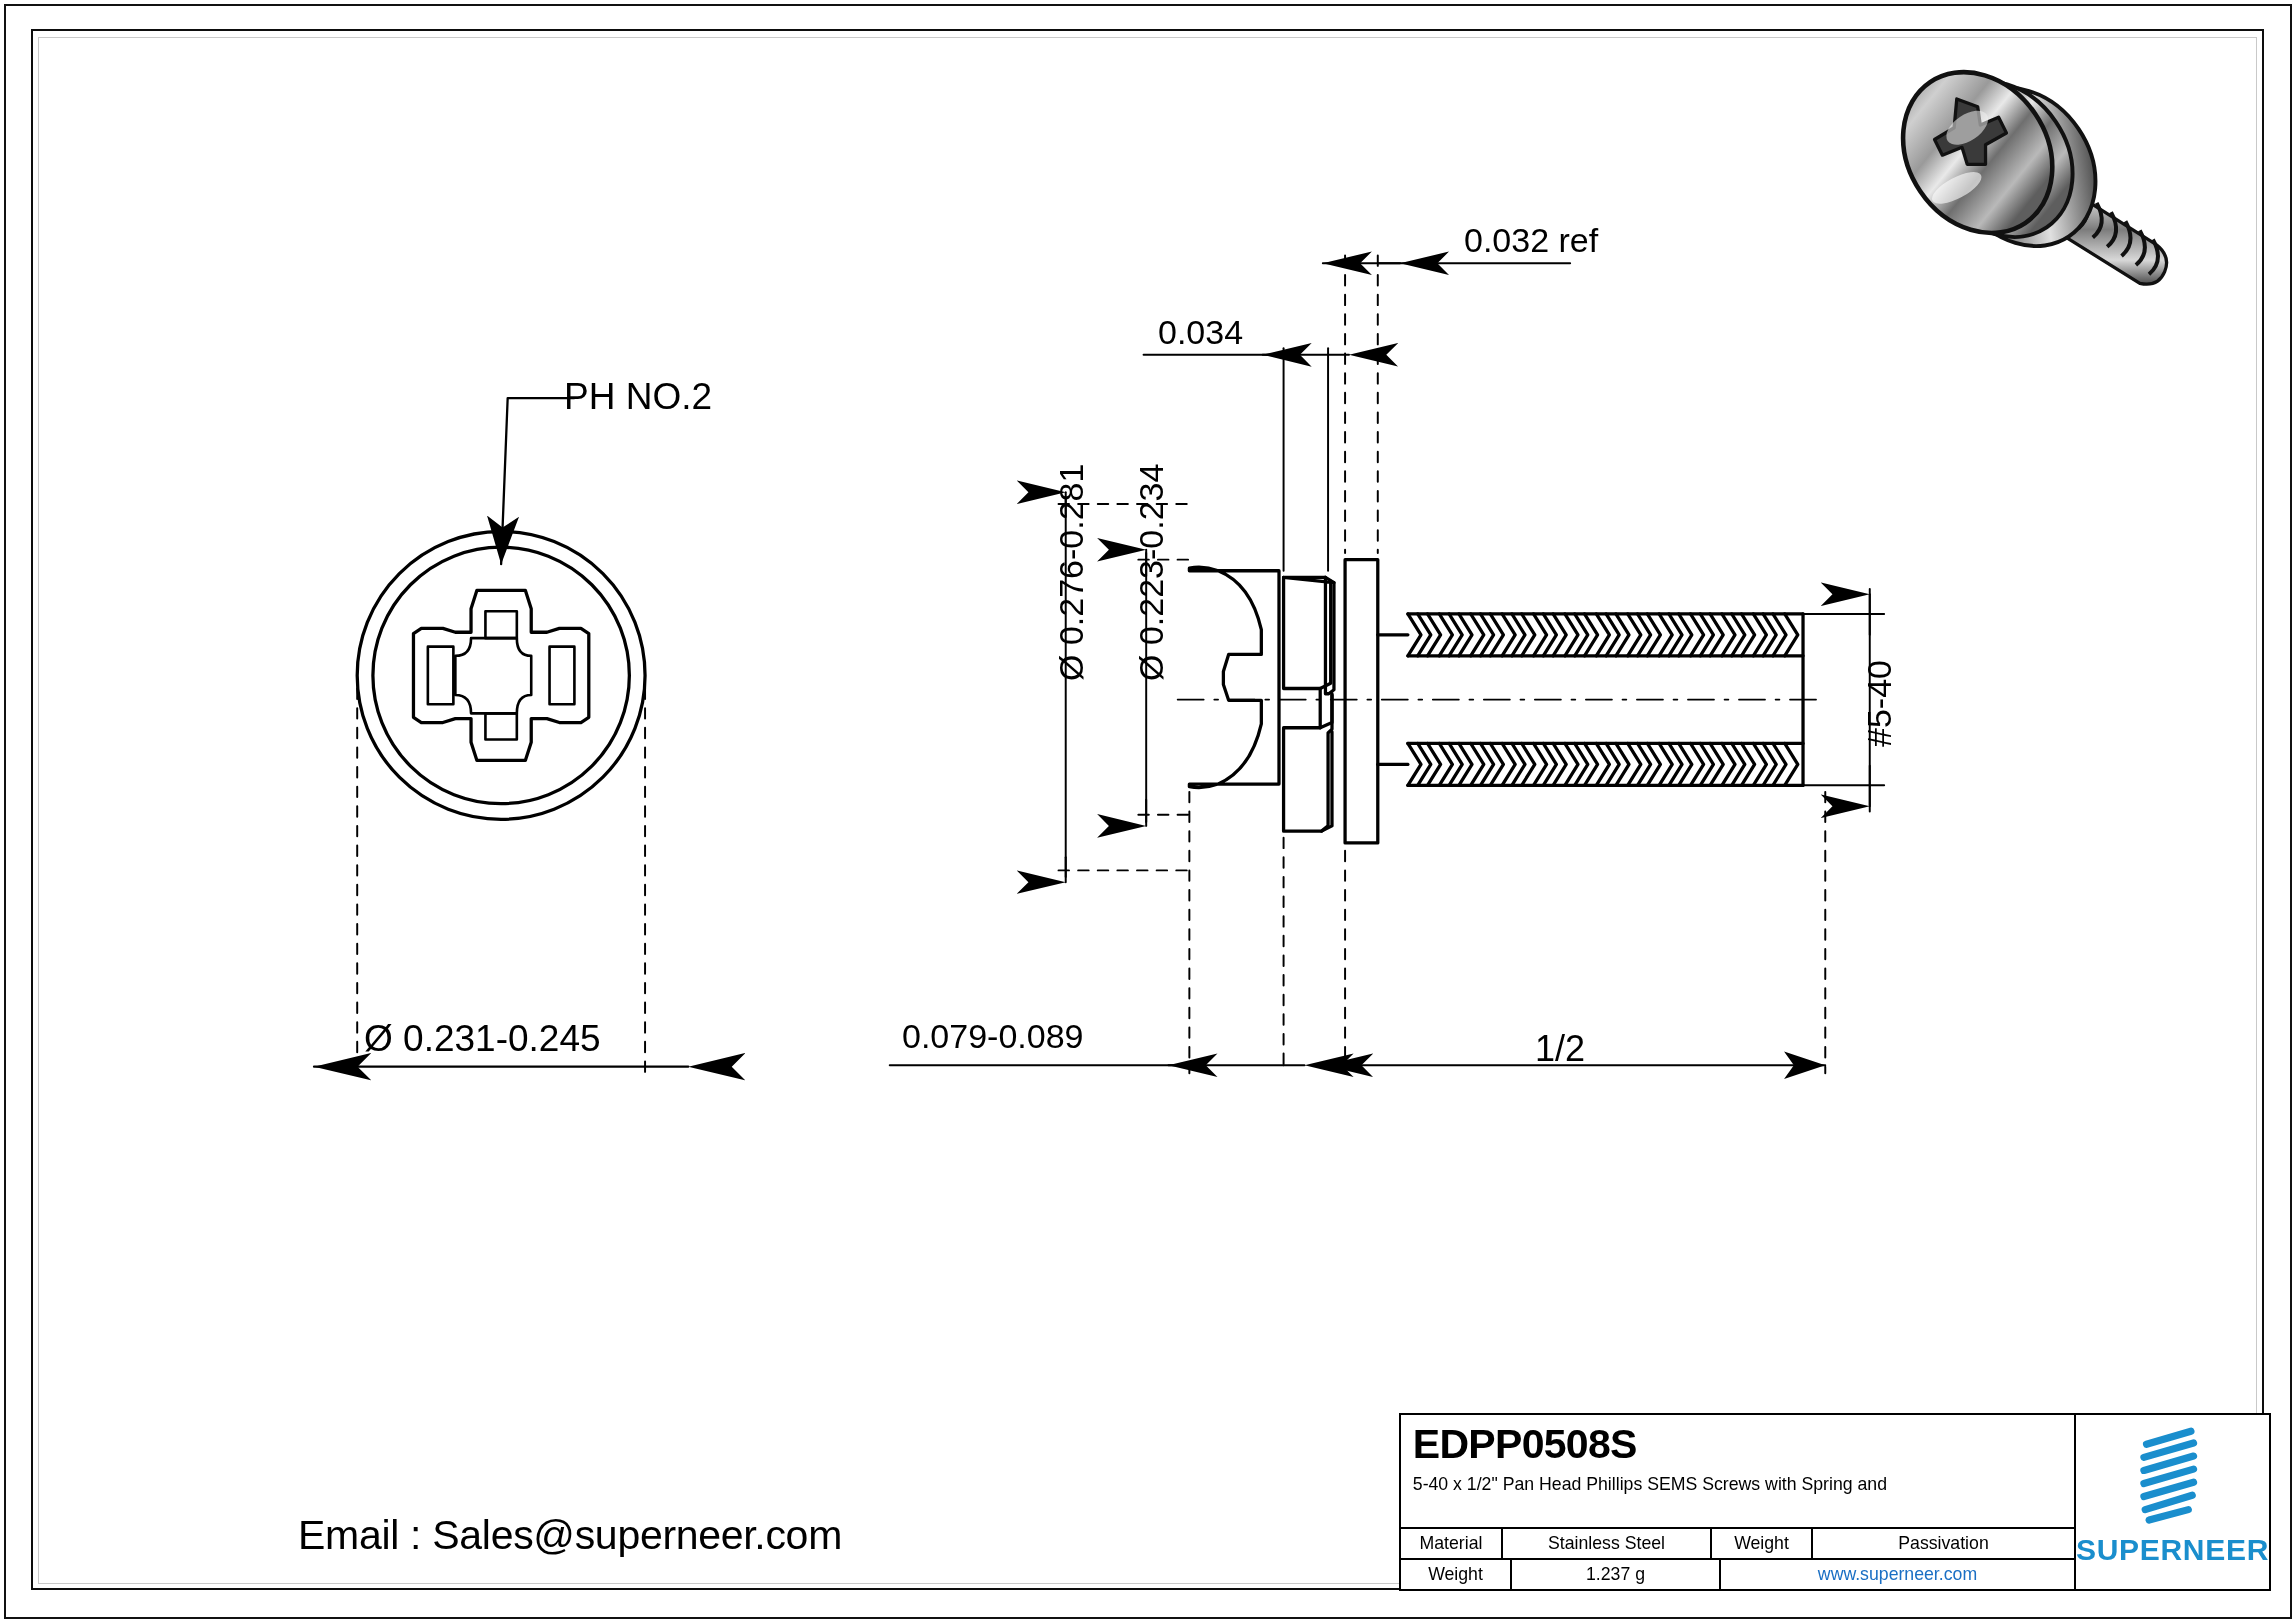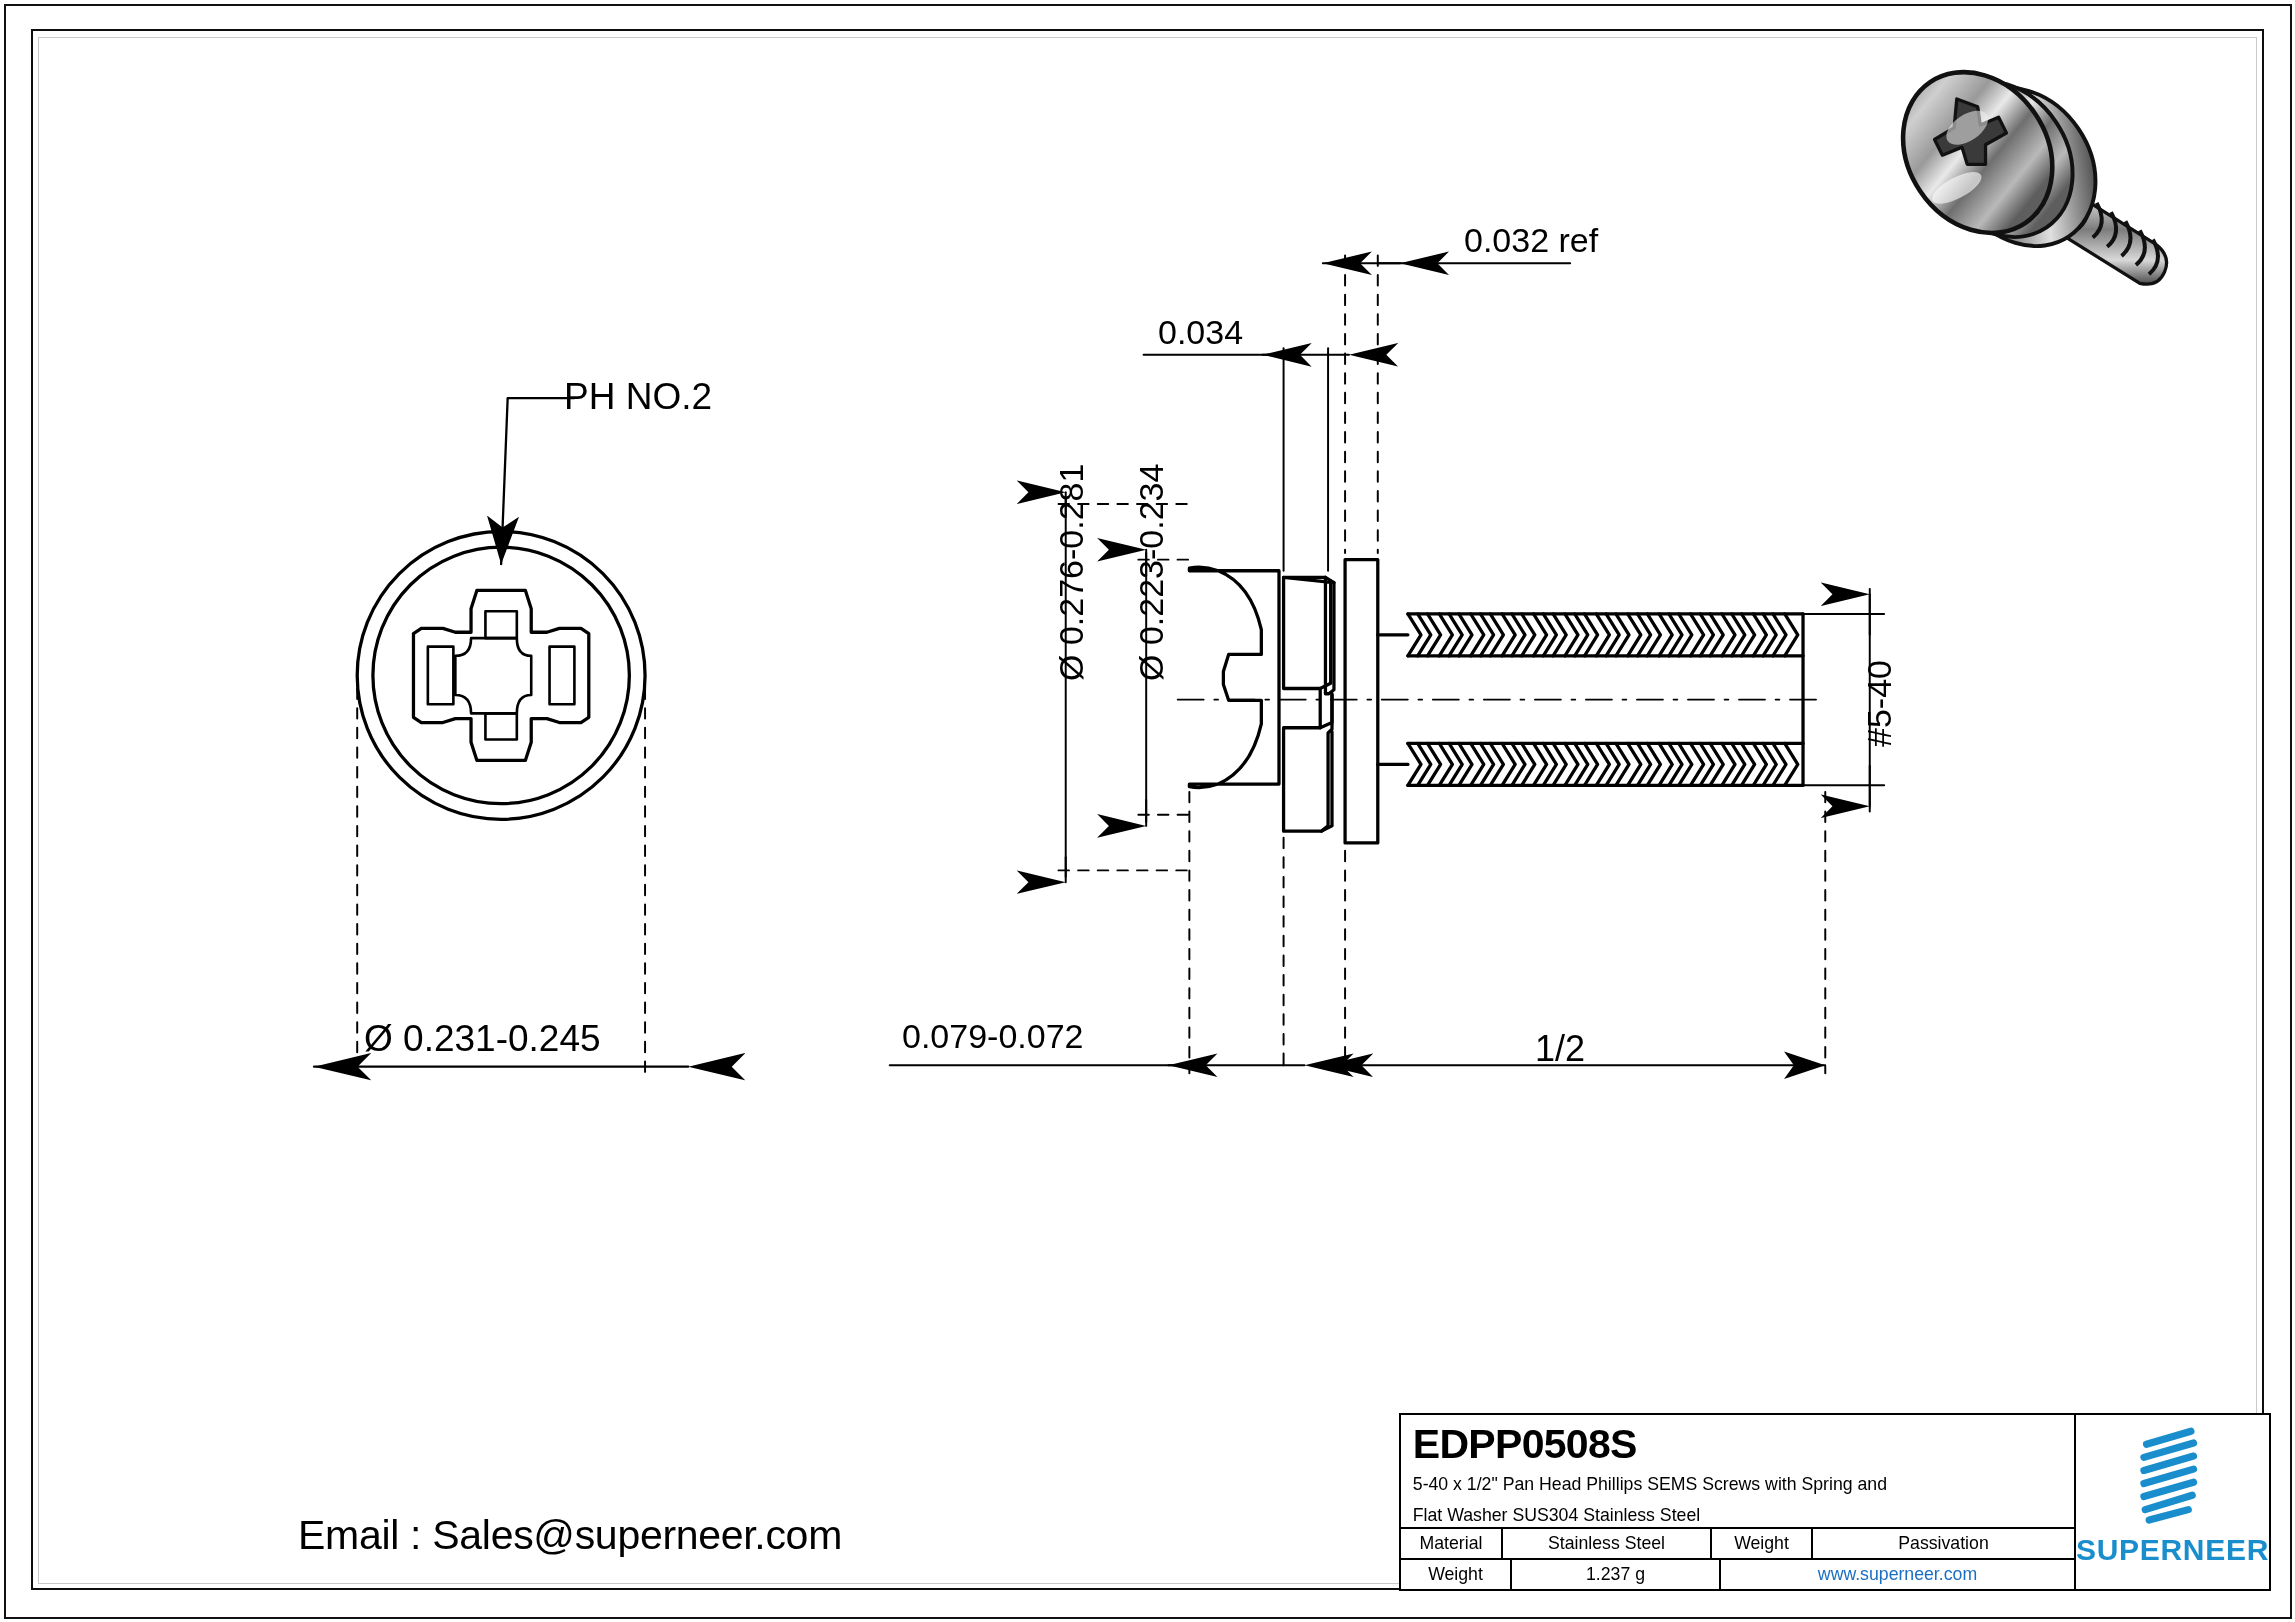--- a/index.html
+++ b/index.html
@@ -266,21 +266,21 @@
   <div class="txt" style="left:364px;top:1018px;font-size:37px;">Ø 0.231-0.245</div>
 
   <div class="txt" style="left:1464px;top:221px;font-size:34px;">0.032 ref</div>
 
   <div class="txt" style="left:1158px;top:313px;font-size:34px;">0.034</div>
 
   <div class="txt" style="left:1052px;top:681px;font-size:34px;transform:rotate(-90deg);transform-origin:0 0;">Ø 0.276-0.281</div>
 
   <div class="txt" style="left:1132px;top:681px;font-size:34px;transform:rotate(-90deg);transform-origin:0 0;">Ø 0.223-0.234</div>
 
-  <div class="txt" style="left:902px;top:1017px;font-size:34px;">0.079-0.072</div>
+  <div class="txt" style="left:902px;top:1017px;font-size:34px;">0.079-0.089</div>
 
   <div class="txt" style="left:1860px;top:747px;font-size:34px;transform:rotate(-90deg);transform-origin:0 0;">#5-40</div>
 
   <div class="txt" style="left:1535px;top:1028px;font-size:36px;">1/2</div>
 
   <svg id="render3d" viewBox="0 0 520 420">
     <g>
 
       <g stroke="#111" stroke-width="5" stroke-linejoin="round">
         <path d="M232,212 L400,318 Q424,336 414,360 Q404,384 376,378 L206,272 Z" fill="url(#metalShaft)"></path>
@@ -319,21 +319,20 @@
     </g>
   </svg>
 
   <div id="email">Email : Sales@superneer.com</div>
 
   <div id="titleblock">
     <div id="tb-left">
       <div id="tb-desc">
         <div id="tb-partno">EDPP0508S</div>
         <div id="tb-descline">5-40 x 1/2" Pan Head Phillips SEMS Screws with Spring and</div>
-        <div id="tb-descline">Flat Washer SUS304 Stainless Steel</div>
       </div>
       <div class="tb-row">
         <div class="tb-cell bd-r" style="width:102px;">Material</div>
         <div class="tb-cell bd-r" style="width:209px;">Stainless Steel</div>
         <div class="tb-cell bd-r" style="width:101px;">Weight</div>
         <div class="tb-cell" style="flex:1;">Passivation</div>
       </div>
       <div class="tb-row">
         <div class="tb-cell bd-r" style="width:111px;">Weight</div>
         <div class="tb-cell bd-r" style="width:209px;">1.237 g</div>

